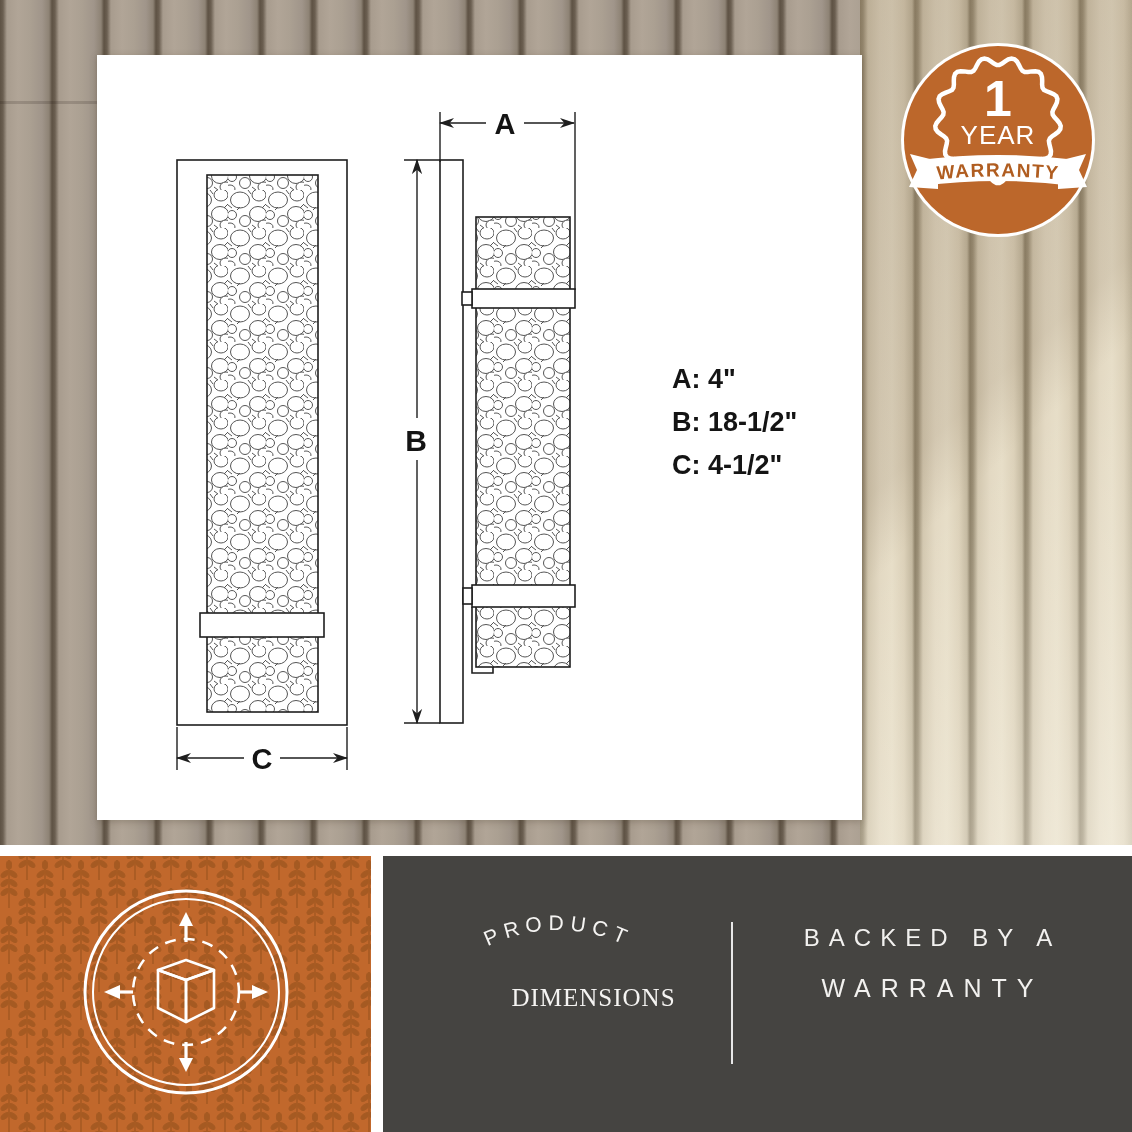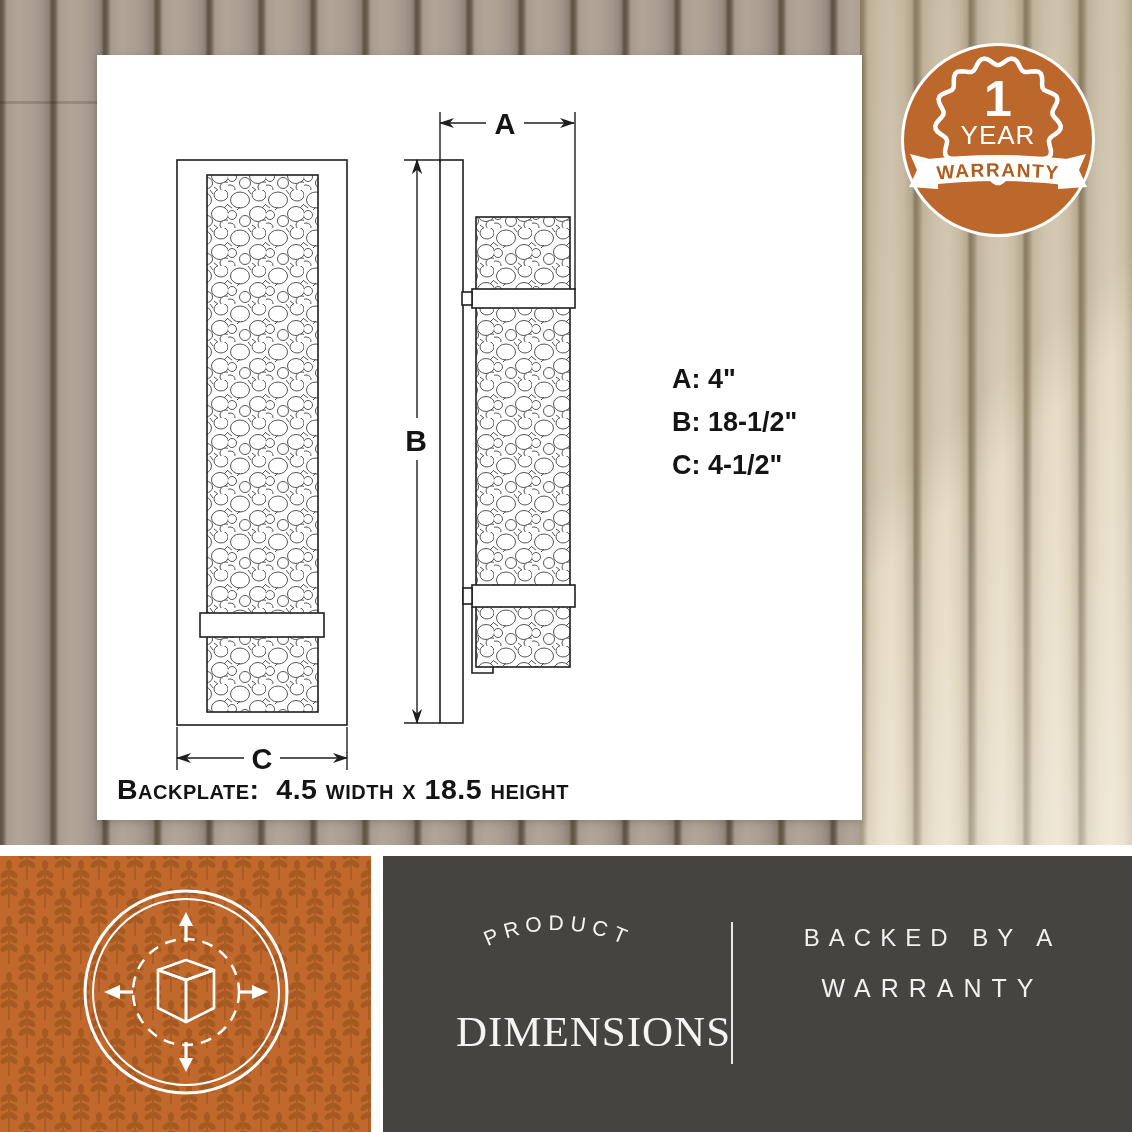--- a/index.html
+++ b/index.html
@@ -31,22 +31,22 @@
          font-size:28.5px;font-variant:small-caps;letter-spacing:.5px;white-space:nowrap;}
 
   
   .badge{position:absolute;left:900px;top:42px;width:196px;height:196px;}
 
   
   .footer-left{position:absolute;left:0;top:856px;width:371px;height:276px;}
   .footer-dark{position:absolute;left:383px;top:856px;width:749px;height:276px;}
   .fd-center{position:absolute;left:0;top:0;width:350px;height:276px;}
   .fd-center svg{position:absolute;left:0;top:0;width:350px;height:276px;}
-  .dim-title{position:absolute;left:0;top:151px;width:421px;text-align:center;color:#f5f4f2;
-         font-family:"Liberation Serif",serif;font-size:43px;letter-spacing:1px;white-space:nowrap;}
+  .dim-title{position:absolute;left:0;top:128px;width:421px;text-align:center;color:#f5f4f2;
+         font-family:"Liberation Serif",serif;font-size:25px;letter-spacing:1px;white-space:nowrap;}
   .fd-divider{position:absolute;left:348px;top:66px;width:2px;height:142px;background:rgba(255,255,255,.88);}
   .fd-right{position:absolute;left:350px;top:0;width:399px;height:276px;color:#f2f1ef;text-align:center;}
   .fd-right .l1{margin-top:68px;font-size:24px;letter-spacing:9px;white-space:nowrap;}
   .fd-right .l2{margin-top:24px;font-size:24px;letter-spacing:9px;white-space:nowrap;}
   .fd-right .l2 .big{font-size:40px;letter-spacing:0;vertical-align:-3px;margin-right:14px;}
   .fd-right .l3{margin-top:22px;font-size:25px;letter-spacing:10px;white-space:nowrap;}
 
   svg text{font-family:"Liberation Sans",sans-serif;}
 </style>
 </head>
@@ -118,21 +118,20 @@
         <text x="262" y="769" font-size="29" font-weight="bold" fill="#141414" text-anchor="middle">C</text>
       </g>
     </svg>
 
     <div class="specs">
       <div>A: 4"</div>
       <div>B: 18-1/2"</div>
       <div>C: 4-1/2"</div>
     </div>
 
-    <div class="backplate-note">Backplate:&nbsp; 4.5 width x 18.5 height</div>
   </div>
 
   <svg class="badge" viewBox="0 0 196 196">
     <circle cx="98" cy="98" r="97" fill="#ffffff"></circle>
     <circle cx="98" cy="98" r="94" fill="#bc672b"></circle>
     <path id="scallop" d="M157.0,78.0L159.4,81.0L160.7,84.1L160.3,87.1L158.3,89.8L155.3,92.1L152.2,94.2L149.9,96.3L148.9,98.7L149.3,101.8L150.2,105.4L151.0,109.2L150.7,112.5L149.0,115.0L145.9,116.5L142.2,117.1L138.5,117.5L135.5,118.3L133.5,120.0L132.3,122.9L131.5,126.6L130.4,130.2L128.6,133.1L125.9,134.5L122.5,134.4L118.9,133.2L115.5,131.8L112.5,131.1L109.9,131.7L107.5,133.7L105.1,136.6L102.5,139.3L99.5,141.0L96.5,141.0L93.5,139.3L90.9,136.6L88.5,133.7L86.1,131.7L83.5,131.1L80.5,131.8L77.1,133.2L73.5,134.4L70.1,134.5L67.4,133.1L65.6,130.2L64.5,126.6L63.7,122.9L62.5,120.0L60.5,118.3L57.5,117.5L53.8,117.1L50.1,116.5L47.0,115.0L45.3,112.5L45.0,109.2L45.8,105.4L46.7,101.8L47.1,98.7L46.1,96.3L43.8,94.2L40.7,92.1L37.7,89.8L35.7,87.1L35.3,84.1L36.6,81.0L39.0,78.0L41.5,75.3L43.3,72.7L43.6,70.1L42.5,67.1L40.7,63.9L39.1,60.4L38.6,57.1L39.7,54.2L42.3,52.1L45.8,50.6L49.3,49.3L52.0,47.9L53.5,45.7L53.9,42.6L53.8,38.9L54.0,35.1L55.1,31.9L57.4,29.9L60.7,29.2L64.5,29.4L68.2,30.0L71.3,29.9L73.6,28.7L75.4,26.2L77.1,22.8L79.0,19.5L81.5,17.2L84.4,16.5L87.7,17.4L90.9,19.4L93.9,21.6L96.7,23.0L99.3,23.0L102.1,21.6L105.1,19.4L108.3,17.4L111.6,16.5L114.5,17.2L117.0,19.5L118.9,22.8L120.6,26.2L122.4,28.7L124.7,29.9L127.8,30.0L131.5,29.4L135.3,29.2L138.6,29.9L140.9,31.9L142.0,35.1L142.2,38.9L142.1,42.6L142.5,45.7L144.0,47.9L146.7,49.3L150.2,50.6L153.7,52.1L156.3,54.2L157.4,57.1L156.9,60.4L155.3,63.9L153.5,67.1L152.4,70.1L152.7,72.7L154.5,75.3L157.0,78.0Z" fill="none" stroke="#ffffff" stroke-width="4.5"></path>
     <text x="98" y="74" font-size="50" font-weight="bold" fill="#ffffff" text-anchor="middle">1</text>
     <text x="98" y="102" font-size="26" fill="#ffffff" text-anchor="middle" letter-spacing="1">YEAR</text>
     <g>
       <polygon points="38,119 10,112 17,128 9,145 38,147" fill="#ffffff"></polygon>

